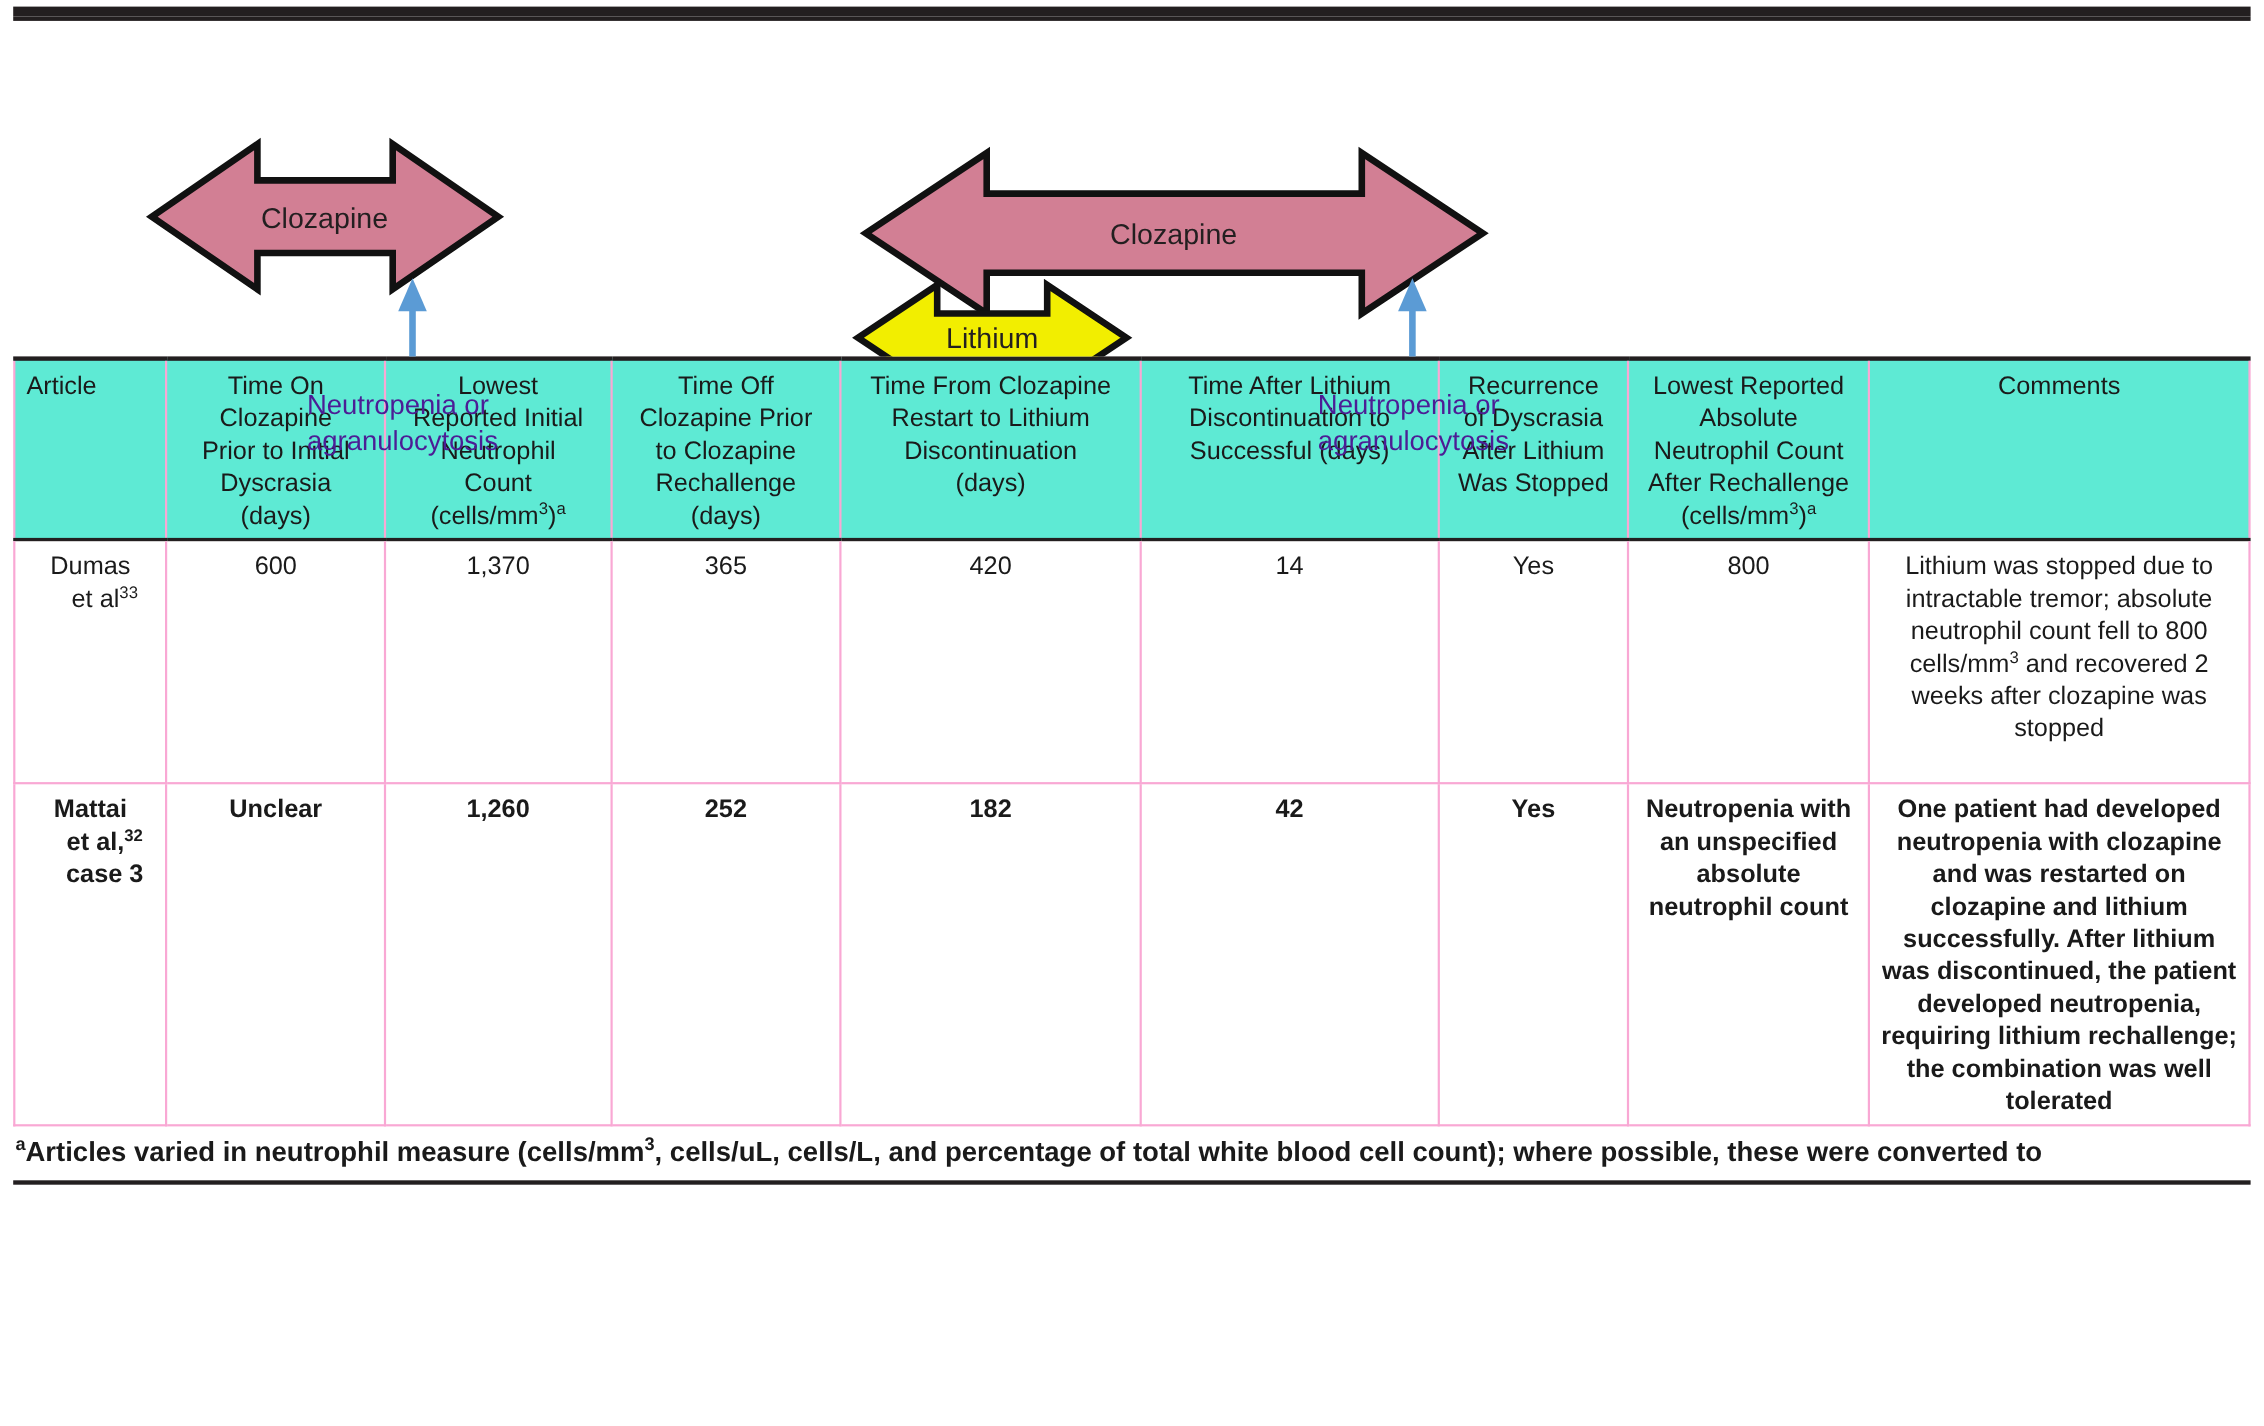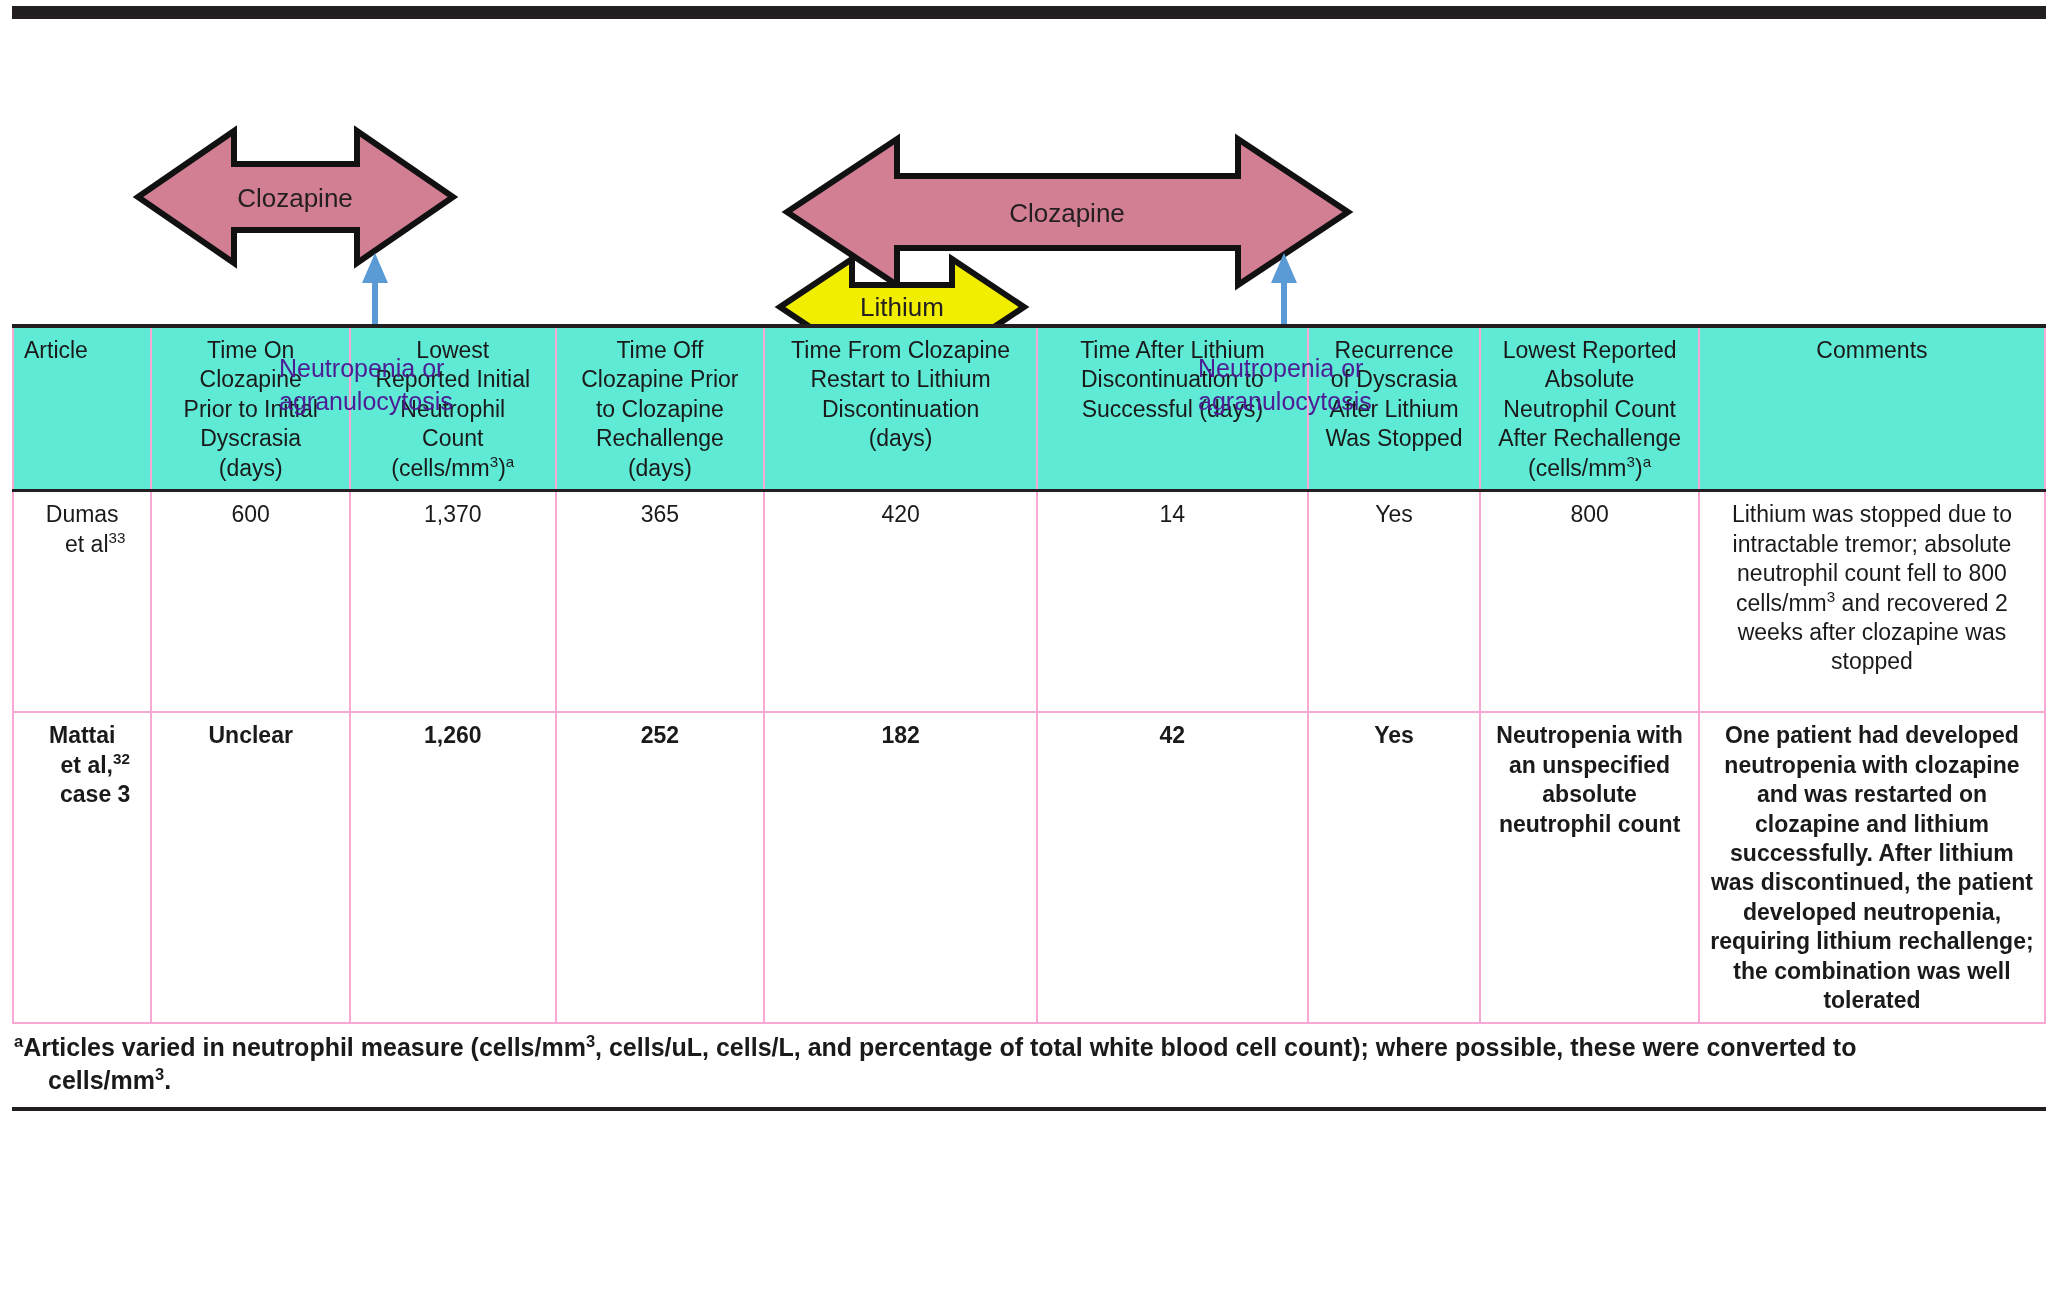--- a/index.html
+++ b/index.html
@@ -181,17 +181,16 @@
         <td>42</td>
         <td>Yes</td>
         <td>Neutropenia with an unspecified absolute neutrophil count</td>
         <td><span>One patient  had developed neutropenia with clozapine and was restarted on clozapine and lithium successfully. After lithium was discontinued, the patient developed neutropenia, requiring lithium rechallenge; the combination was well tolerated</span><sup></sup><span></span></td>
       </tr>
     </tbody>
   </table>
 
   <div class="footnote">
     <sup>a</sup><span>Articles varied in neutrophil measure (cells/mm</span><sup>3</sup><span>, cells/uL, cells/L, and percentage of total white blood cell count); where possible, these were converted to</span>
-    <span class="cont"><span>cells/mm</span><sup>3</sup><span>.</span></span>
   </div>
   <div class="rule-bottom"></div>
 
 </div>
 
 </body></html>

